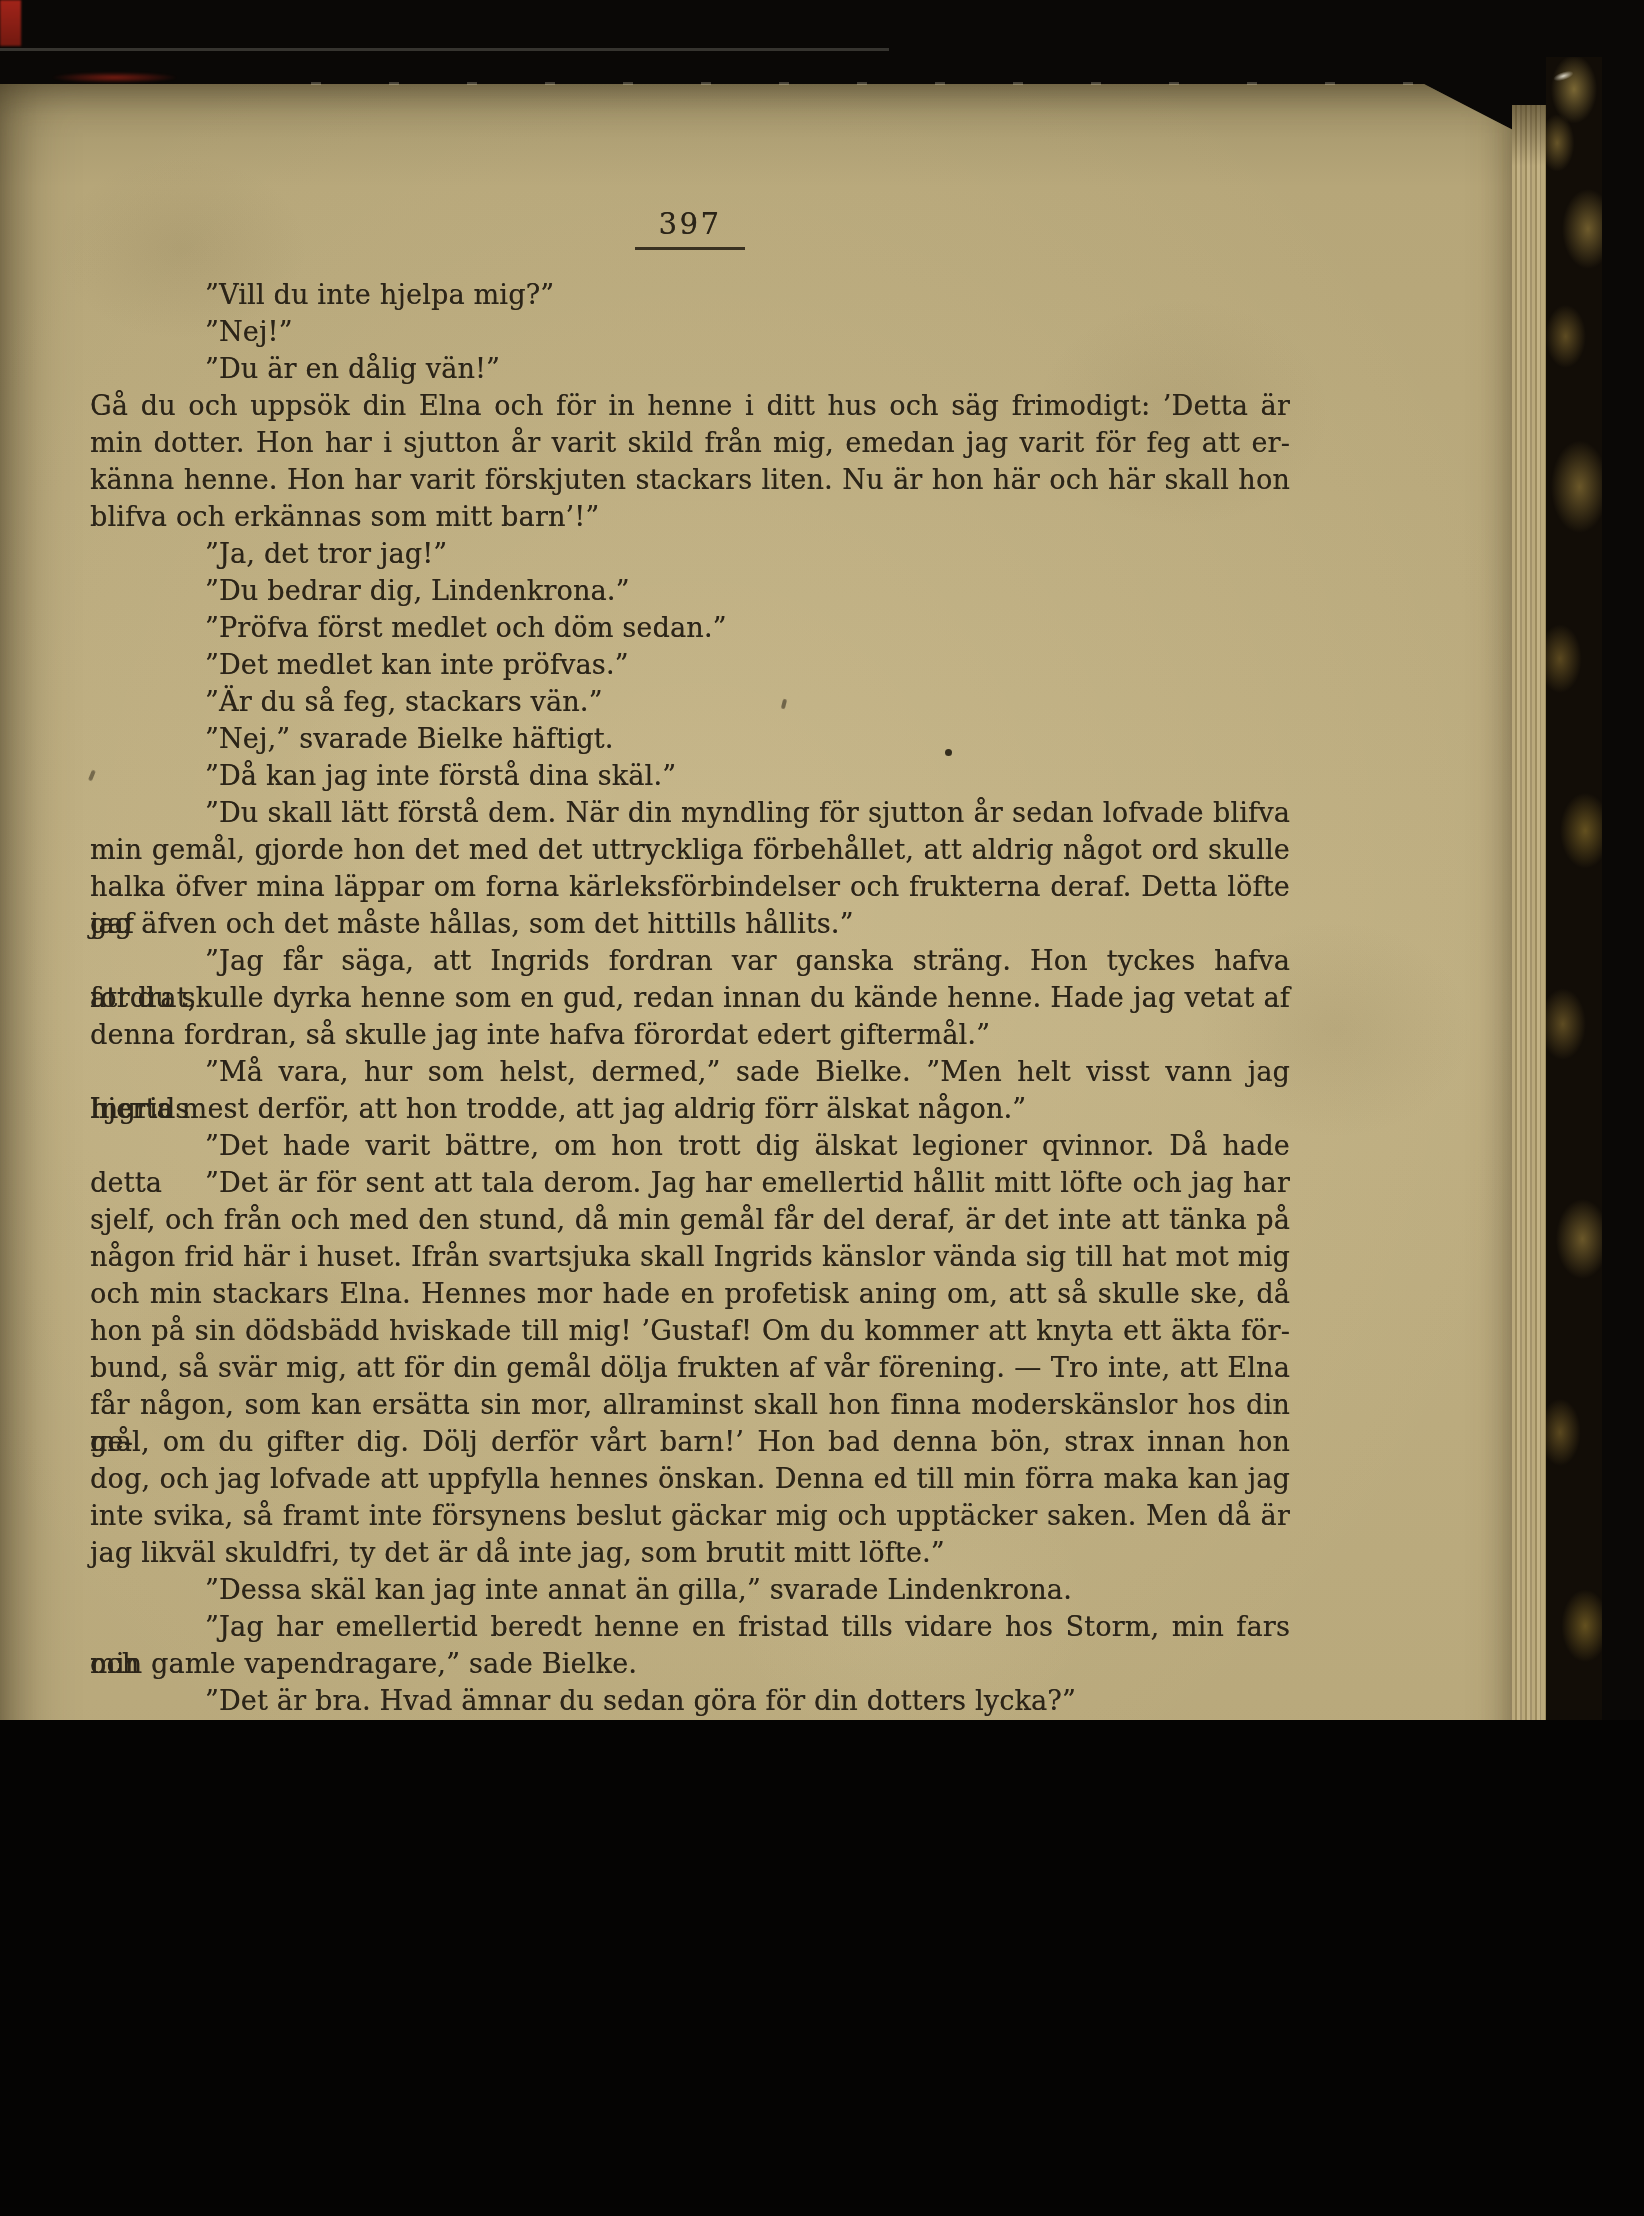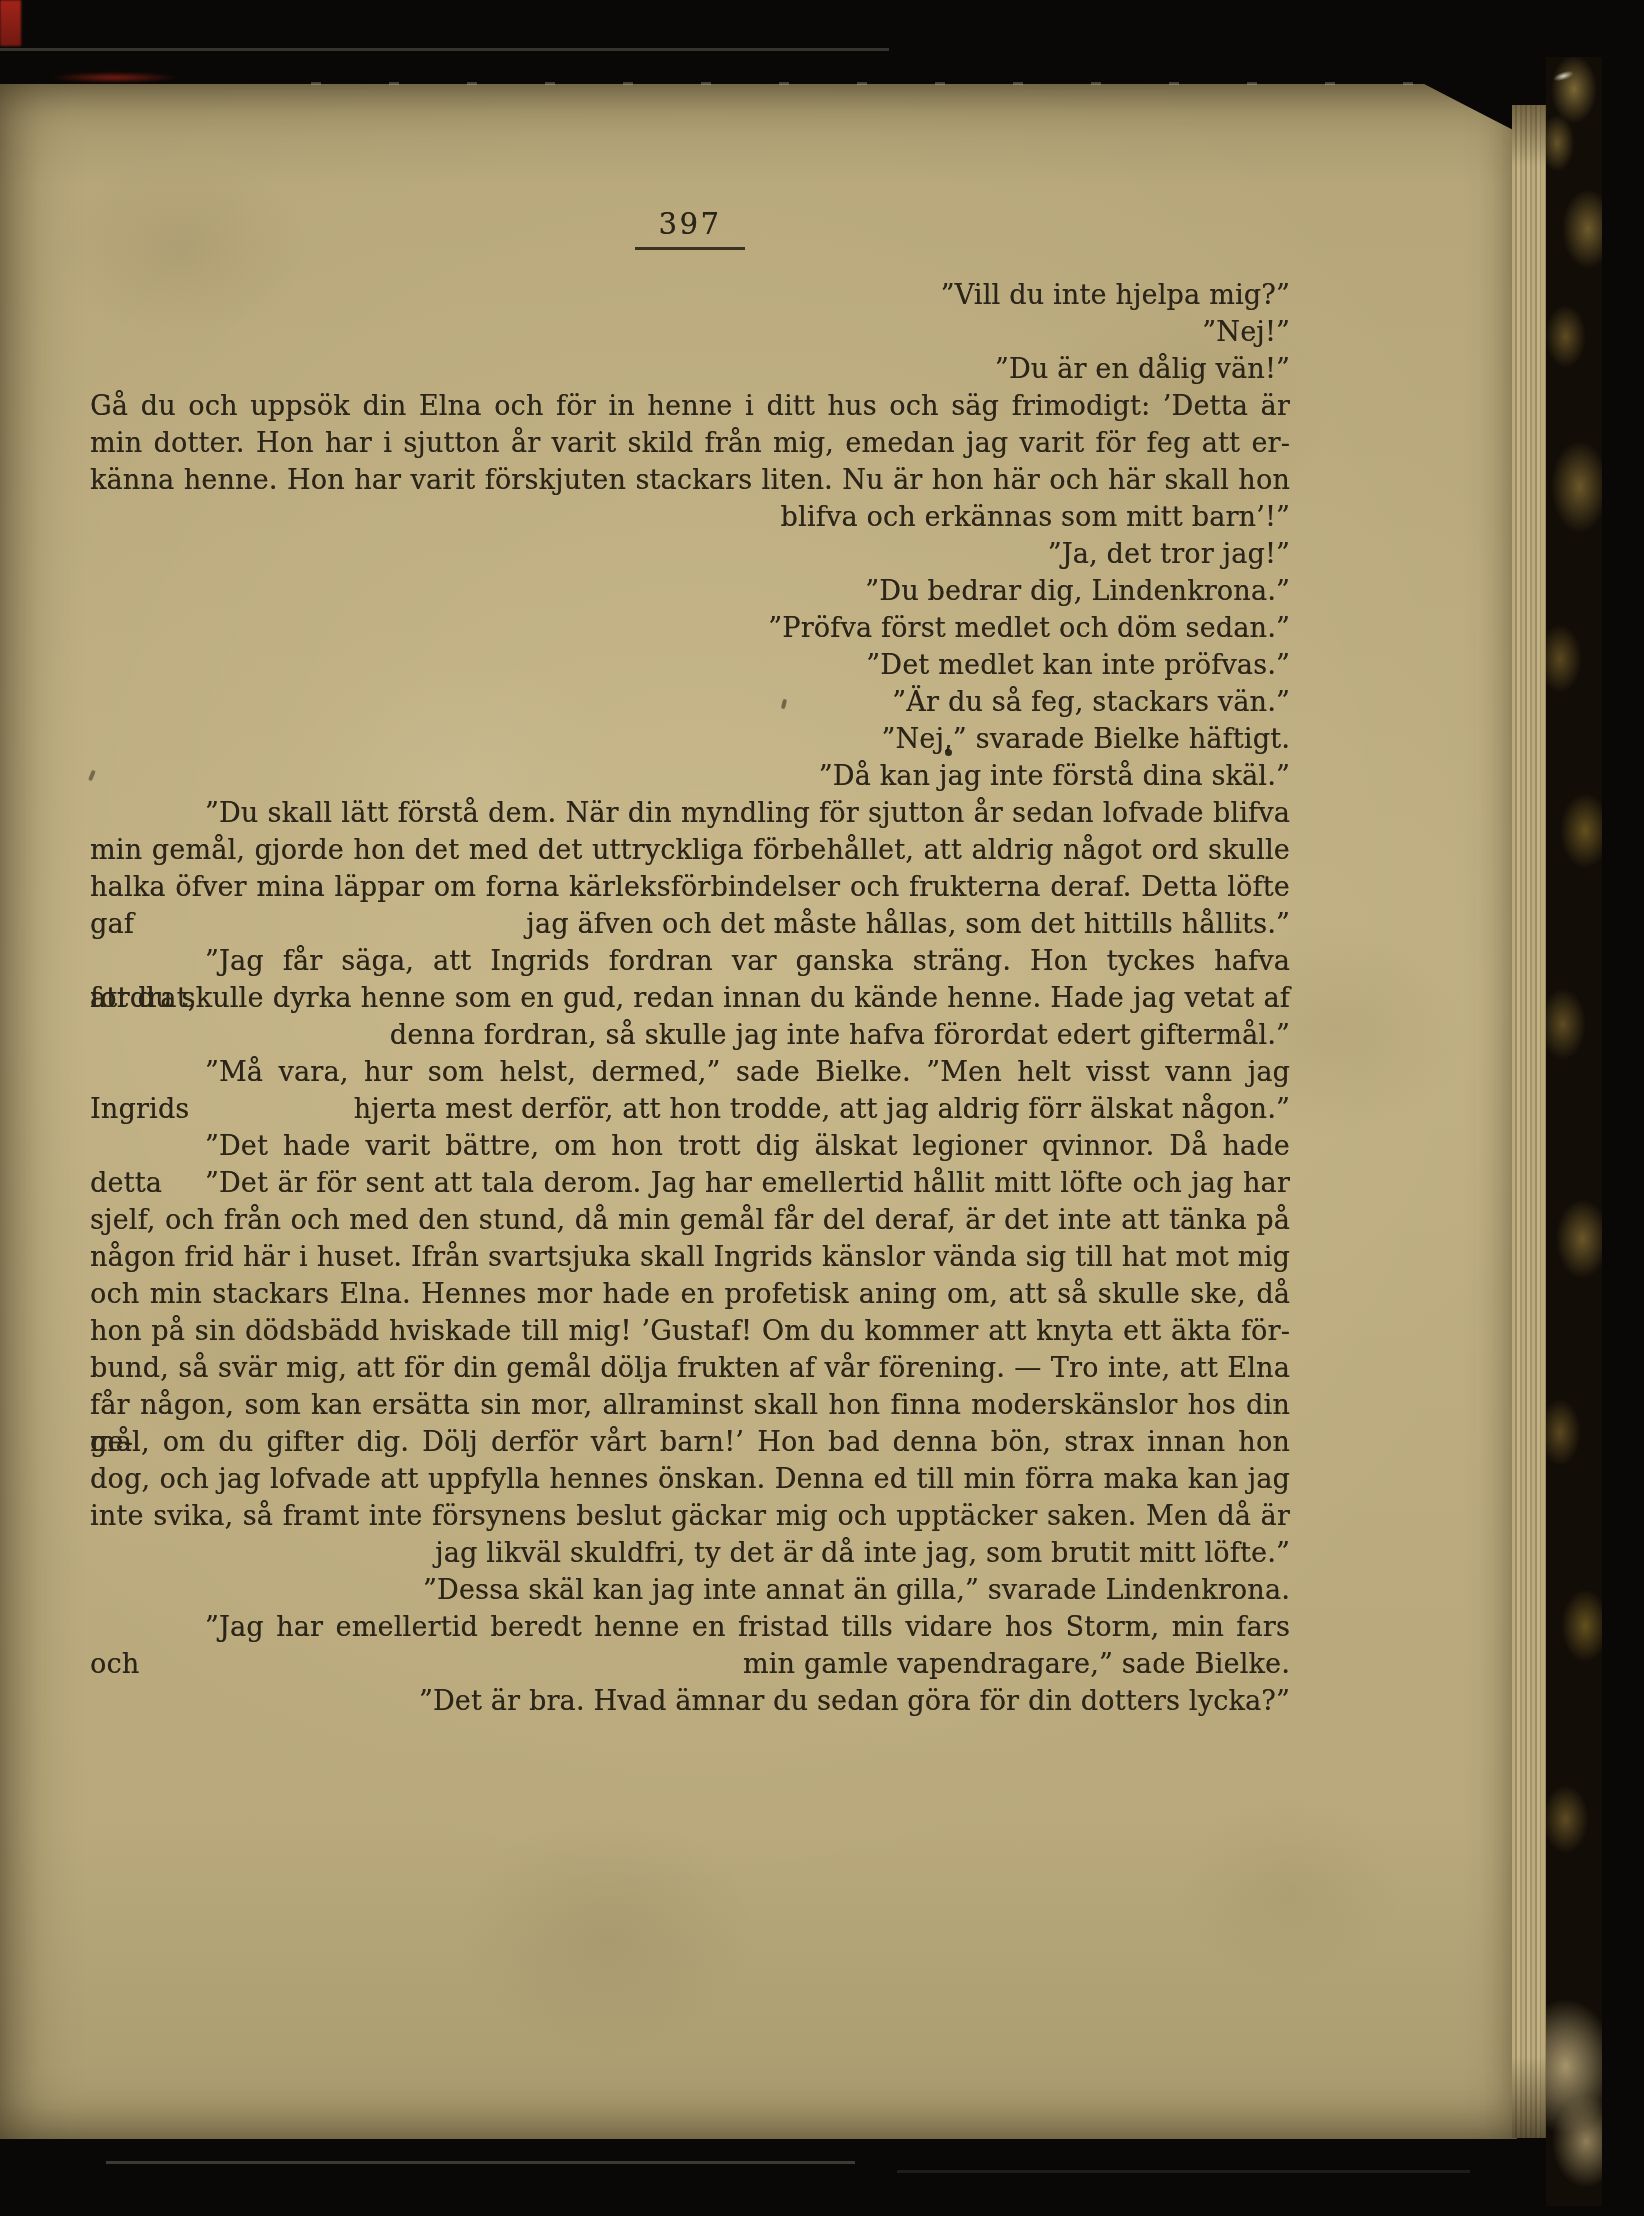--- a/index.html
+++ b/index.html
@@ -1,17 +1,17 @@
 <!DOCTYPE html>
 <html style="font-size:13px"><head>
 <meta charset="utf-8">
 <style>
   html,body{margin:0;padding:0;background:#050403;}
   .scan{
-    position:relative;width:1645px;height:2216px;overflow:hidden;
+    position:relative;width:1645px;height:1720px;overflow:hidden;
     background:#0a0806;
     font-family:"DejaVu Serif","Liberation Serif",serif;
   }
   
   .page{
     position:absolute;left:0;top:84px;width:1517px;height:2055px;
     background:
       radial-gradient(ellipse 1229px 1392px at 46% 40%, rgba(255,240,200,.16), transparent 72%),
       linear-gradient(180deg,#a2946a 0%,#b6a679 5%,#beae81 45%,#b8a87b 85%,#a99b6f 100%);
     box-shadow:
@@ -82,21 +82,21 @@
   .page-number{
     font-size:29px;letter-spacing:2.5px;font-weight:normal;
     text-shadow:0.2px 0.2px 0.6px rgba(43,36,24,.75);
   }
   .page-number-underline{width:110px;height:2.9px;background:#2b2418;margin:5.7px auto 0;opacity:.9;filter:blur(0.2px);}
   .text-column{
     position:absolute;left:90px;top:192px;width:1200px;
     color:#2b2418;font-size:27px;letter-spacing:0.2px;
     text-shadow:0.2px 0.2px 0.6px rgba(43,36,24,.65);
   }
-  .line{height:37px;line-height:37px;text-align:right;white-space:normal;}
+  .line{height:37px;line-height:37px;text-align:left;white-space:normal;}
   .line.just{text-align:justify;text-align-last:justify;text-justify:inter-word;}
   .line.indent{text-indent:115px;}
 </style>
 </head>
 <body>
 
 <div class="scan">
 
   <div class="scratch-top"></div>
   <div class="red-spine-mark"></div>

